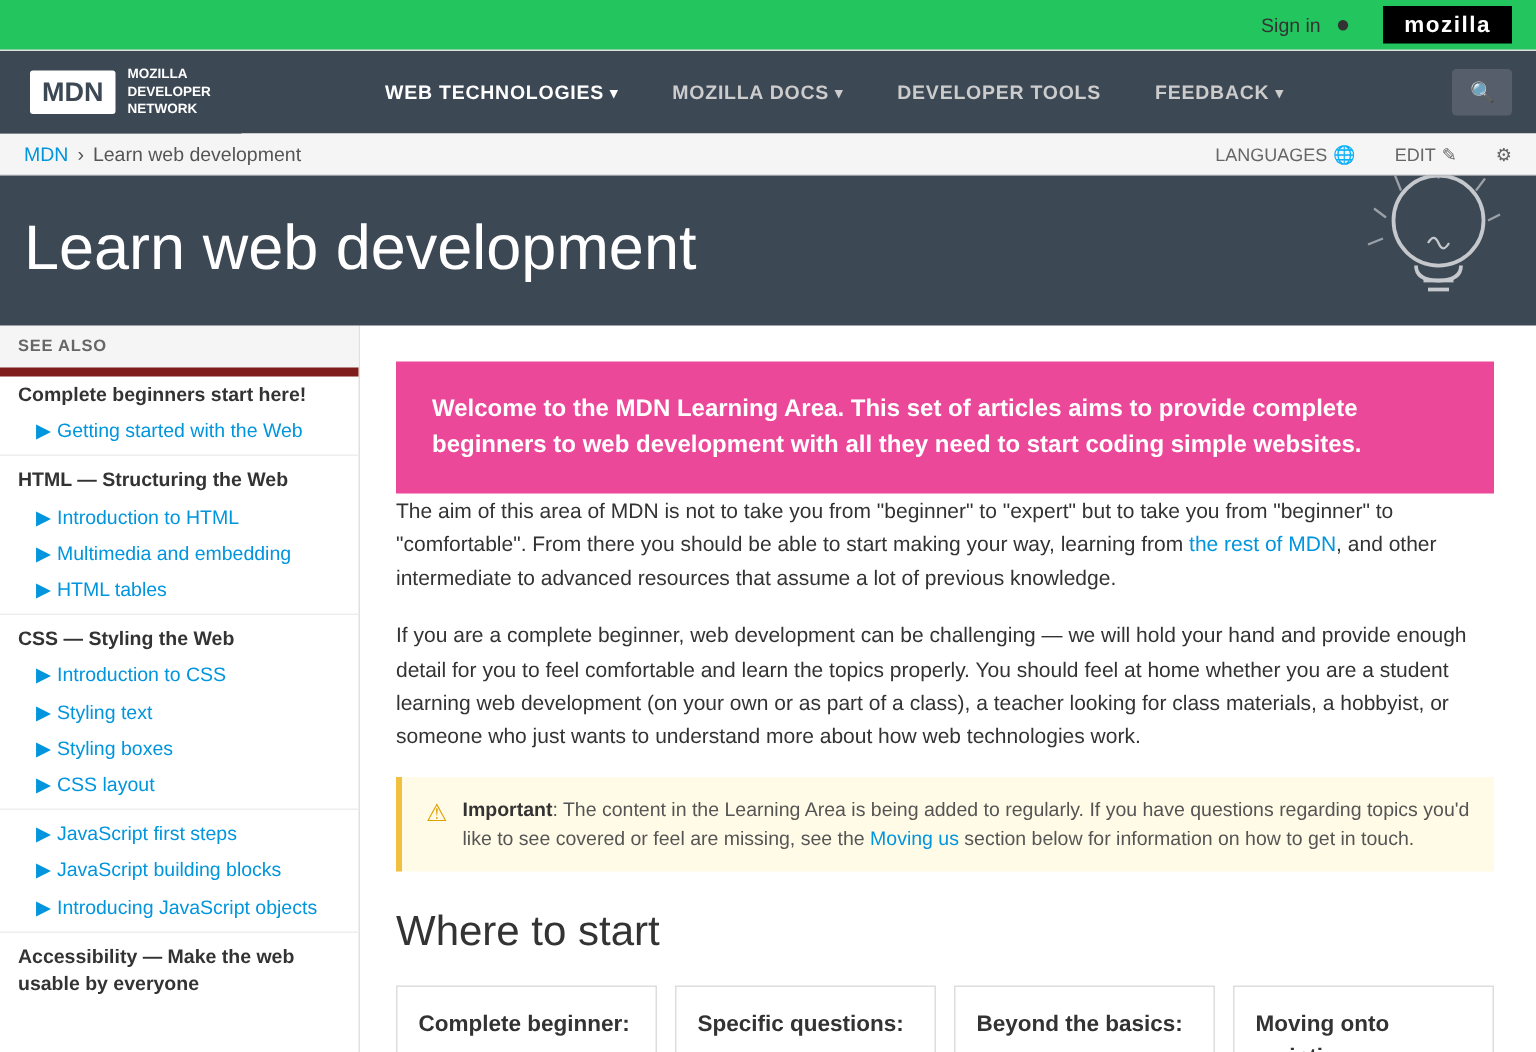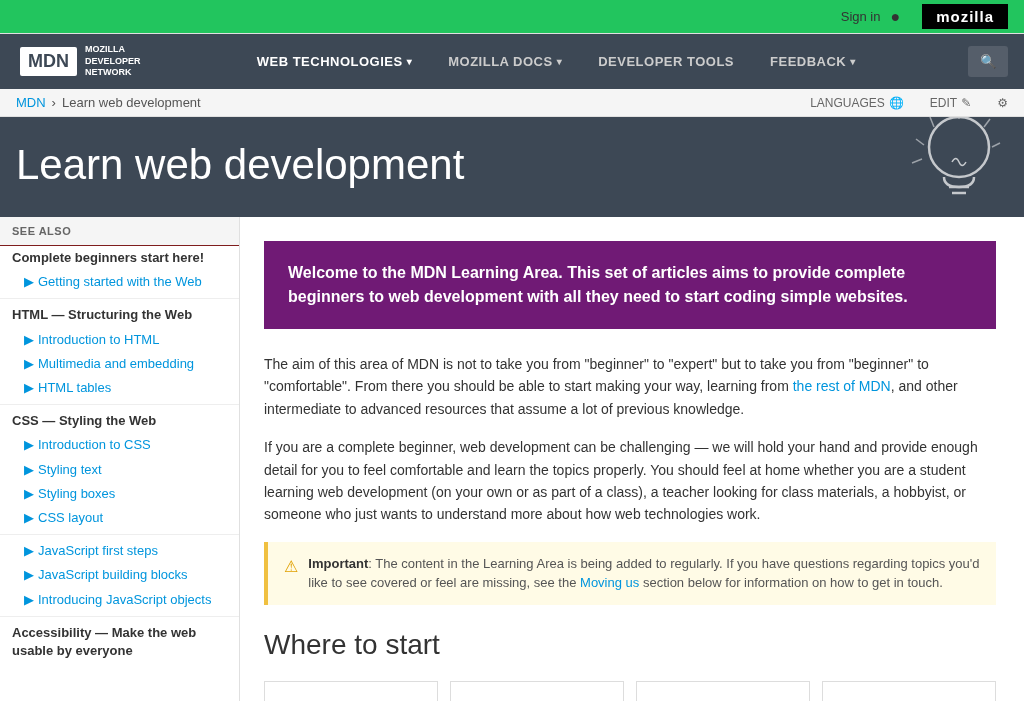--- a/index.html
+++ b/index.html
@@ -148,21 +148,21 @@
       padding: 0;
     }
     .sidebar .see-also-label {
       background: #f5f5f5;
       padding: 8px 12px;
       font-size: 11px;
       font-weight: bold;
       color: #666;
       text-transform: uppercase;
       letter-spacing: 0.5px;
-      border-bottom: 1px solid #7f1d1d;
+      border-bottom: 6px solid #7f1d1d;
     }
     .sidebar-item {
       padding: 3px 12px 3px 20px;
       color: #0095dd;
       cursor: pointer;
       display: flex;
       align-items: center;
       gap: 4px;
       line-height: 1.4;
     }
@@ -189,24 +189,23 @@
 
     
     .main-content {
       flex: 1;
       padding: 24px 24px;
       max-width: 780px;
     }
 
     
     .welcome-box {
-      background: #701a75;
+      background: #ec4899;
       color: #fff;
       padding: 20px 24px;
-      margin-bottom: 24px;
       font-size: 16px;
       font-weight: bold;
       line-height: 1.5;
     }
 
     
     .body-text {
       margin-bottom: 16px;
       line-height: 1.6;
       font-size: 14px;

